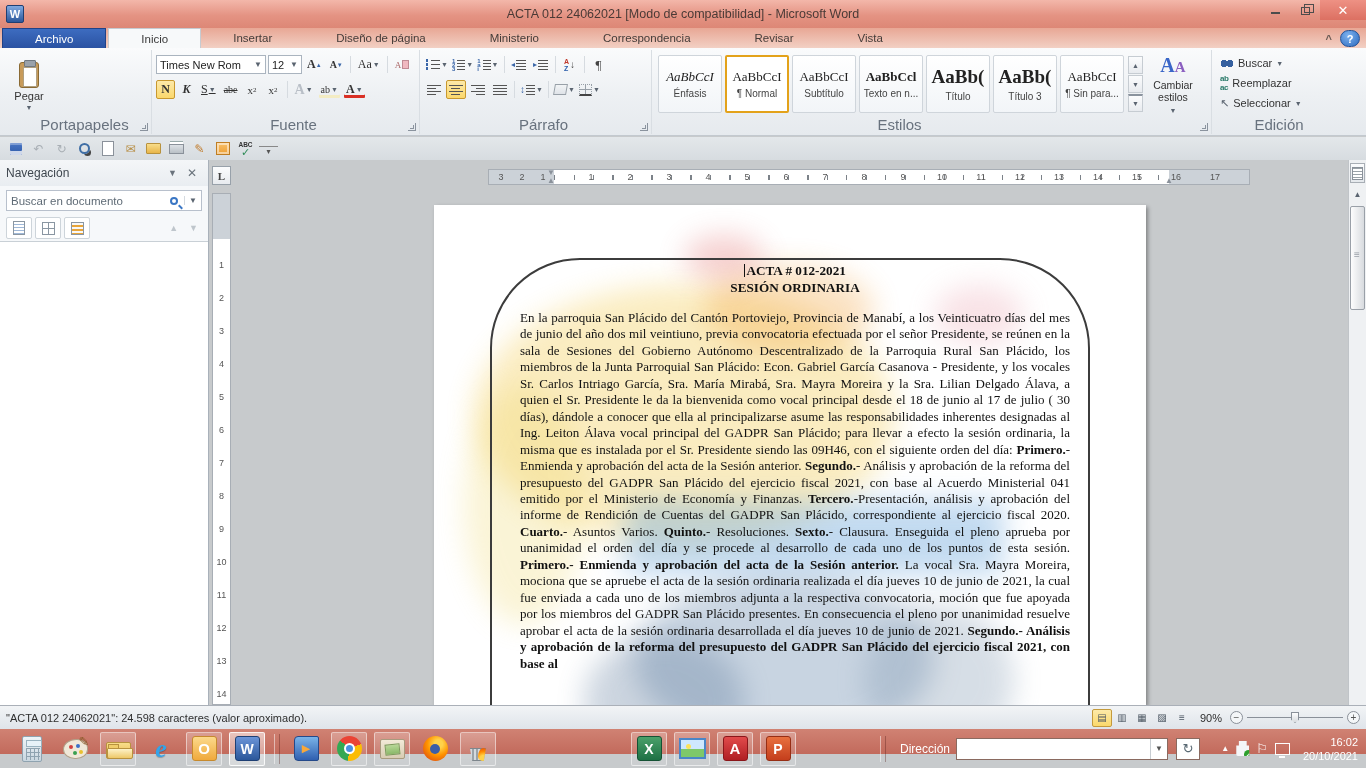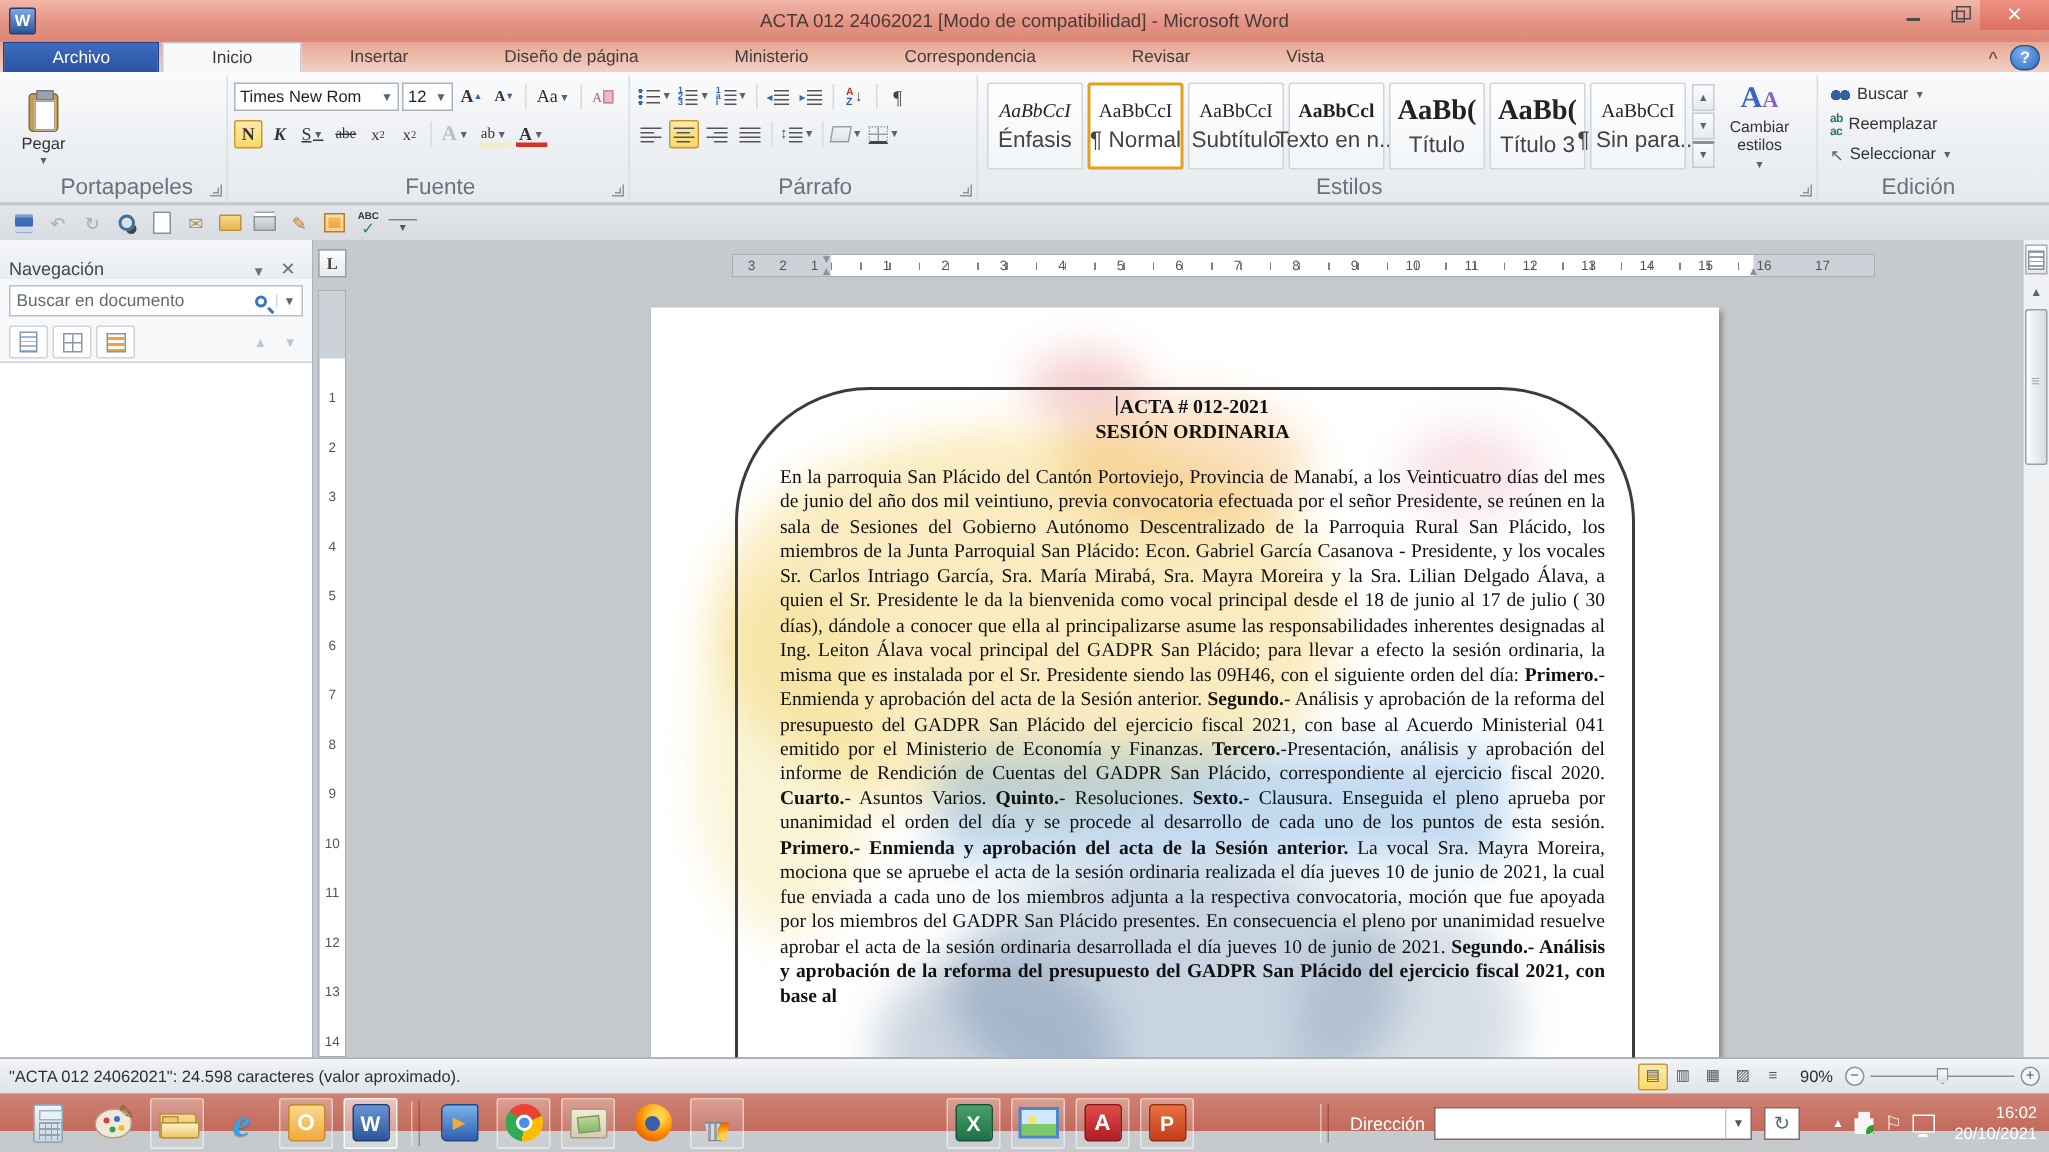--- a/index.html
+++ b/index.html
@@ -72,21 +72,21 @@
 .sortico{display:flex;align-items:center;font-weight:bold}
 .sortico .az{display:flex;flex-direction:column;font-size:7px;line-height:7px}
 .sortico .az b:first-child{color:#c0392b}.sortico .az b:last-child{color:#2a5caa}
 
 .g-styles{width:560px;display:flex}
 .gal{display:flex;gap:3px;padding:3px 2px;align-items:flex-start}
 .gitem{width:64px;height:58px;border:1px solid #cfd5db;border-radius:2px;background:linear-gradient(#ffffff,#f2f5f8);display:flex;flex-direction:column;align-items:center;justify-content:center;gap:3px}
 .gitem.sel{border:2px solid #e3a21a;background:#fff}
 .gsample{font-family:"Liberation Serif",serif;font-size:13px;color:#222;white-space:nowrap}
 .gsample.it{font-style:italic}.gsample.b{font-weight:bold}.gsample.big{font-size:19px;font-weight:bold}
-.glab{font-size:15px;color:#444;white-space:nowrap}
+.glab{font-size:10px;color:#444;white-space:nowrap}
 .gal-scroll{display:flex;flex-direction:column;gap:1px;padding-top:4px;margin-left:2px}
 .gsc{width:15px;height:18px;border:1px solid #c6ccd2;background:linear-gradient(#fbfcfd,#e8ebef);display:flex;align-items:center;justify-content:center;font-size:7px;color:#5a6470}
 .chgstyles{width:60px;display:flex;flex-direction:column;align-items:center;justify-content:center;gap:2px;text-align:center;font-size:10.5px;color:#333;line-height:12px}
 .aa-ico{font-weight:bold;font-family:"Liberation Serif",serif;font-size:20px;line-height:20px}
 .aa-ico .a1{color:#3a66c8}.aa-ico .a2{color:#8b5fc0;font-size:15px}
 
 .g-edit{width:118px;border-right:none;display:flex;flex-direction:column;gap:2px;padding-top:4px}
 .erow{display:flex;align-items:center;gap:4px;height:18px;font-size:11px;color:#333;padding-left:4px}
 .erow .dd{font-size:7px;color:#5a6470}
 .ic-find{width:14px;height:9px;background:radial-gradient(circle 3.5px at 4px 4.5px,#35609f 97%,transparent),radial-gradient(circle 3.5px at 10px 4.5px,#35609f 97%,transparent)}
@@ -107,21 +107,21 @@
 .qi-special::before{content:"";width:12px;height:11px;background:linear-gradient(#f8c06a,#ee9f32);border:1px solid #bf7d22;box-shadow:inset 0 0 0 2px rgba(255,255,255,.5)}
 .qi-spelling{font-weight:bold}
 .qi-spelling::before{content:"ABC";font-size:6.5px;color:#333;letter-spacing:0;position:absolute;top:2px}
 .qi-spelling::after{content:"✓";color:#2e8b57;font-size:11px;position:absolute;bottom:-1px}
 .qi-more{border-top:1px solid #888;height:10px;margin-top:4px}
 .qi-more::before{content:"▾";font-size:8px;color:#555}
 
 .workspace{position:absolute;left:0;top:160px;right:0;height:545px;background:#c7cacc;overflow:hidden}
 
 .navpane{position:absolute;left:0;top:0;width:209px;height:100%;background:#fff;border-right:1px solid #a9b1ba;display:flex;flex-direction:column}
-.nphead{height:26px;background:linear-gradient(#f4f6f8,#e9edf1);display:flex;align-items:flex-end;padding:0 6px;font-size:12px;color:#3f474f}
+.nphead{height:26px;background:linear-gradient(#f4f6f8,#e9edf1);display:flex;align-items:center;padding:0 6px;font-size:12px;color:#3f474f}
 .nphead .sp{flex:1}
 .npbtn{color:#6a737c;font-size:9px;padding:0 5px}
 .npbtn.x{font-size:12px}
 .npsearch-wrap{padding:4px 6px;background:#f6f8fa}
 .npsearch{height:21px;background:#fff;border:1px solid #b8c0cc;display:flex;align-items:center;padding:0 4px;font-size:11.5px;color:#5f6b76}
 .npsearch .sp{flex:1}
 .mag{width:8px;height:8px;border:2px solid #3a76c4;border-radius:50%;position:relative;margin-right:6px}
 .mag::after{content:"";position:absolute;width:5px;height:2px;background:#3a76c4;transform:rotate(45deg);left:6px;top:7px}
 .npsearch .dd{border-left:1px solid #d4dae0;padding-left:4px;color:#5a6470;font-size:8px}
 .nptabs{height:27px;background:#f6f8fa;border-bottom:1px solid #c9d0d6;display:flex;align-items:center;padding:0 6px;gap:3px}

